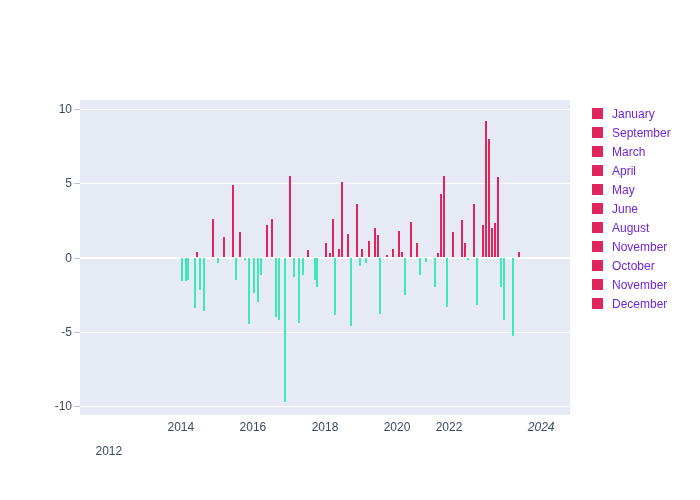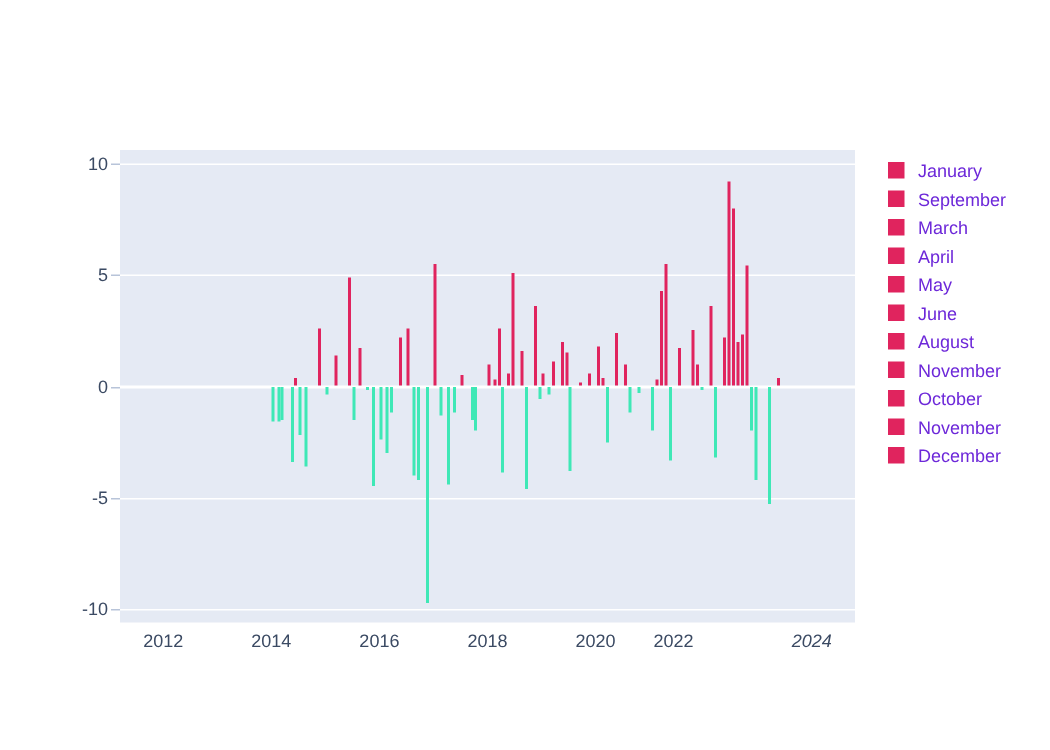--- a/index.html
+++ b/index.html
@@ -212,21 +212,21 @@
       <div class="ytick-label" style="top: 177.208px;">5</div>
       <div class="ytick-dash" style="top: 183.208px;"></div>
       <div class="ytick-label" style="top: 251.5px;">0</div>
       <div class="ytick-dash" style="top: 257.5px;"></div>
       <div class="ytick-label" style="top: 325.792px;">-5</div>
       <div class="ytick-dash" style="top: 331.792px;"></div>
       <div class="ytick-label" style="top: 400.085px;">-10</div>
       <div class="ytick-dash" style="top: 406.085px;"></div>
     </div>
   <div id="x-axis-labels">
-      <div class="xtick-label" style="left: 108.824px;">2012</div>
+      <div class="xtick-label" style="left: 108.824px; margin-top: 24px;">2012</div>
       <div class="xtick-label" style="left: 180.882px;">2014</div>
       <div class="xtick-label" style="left: 252.941px;">2016</div>
       <div class="xtick-label" style="left: 325px;">2018</div>
       <div class="xtick-label" style="left: 397.059px;">2020</div>
       <div class="xtick-label" style="left: 449px;">2022</div>
       <div class="xtick-label" style="left: 541.176px; font-style: italic;">2024</div>
     </div>
 
   <div id="legend">
       <div class="legend-item">

